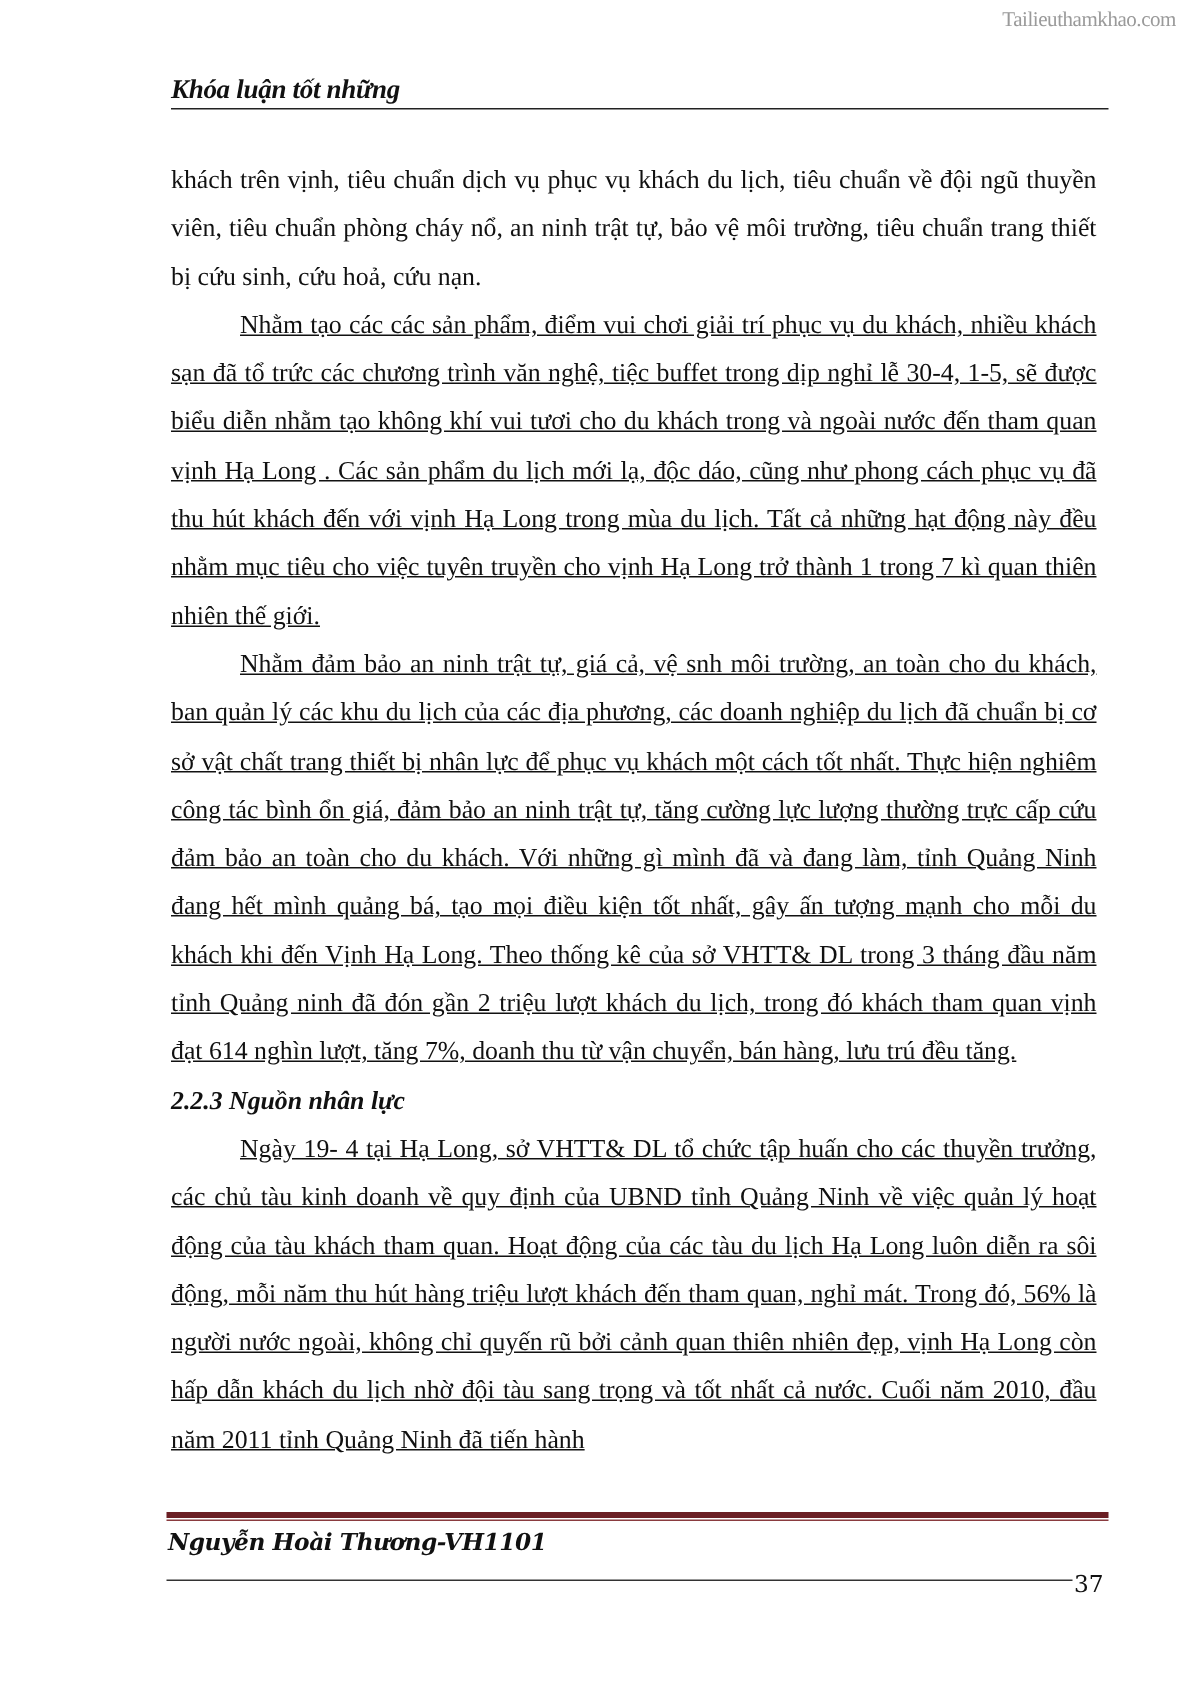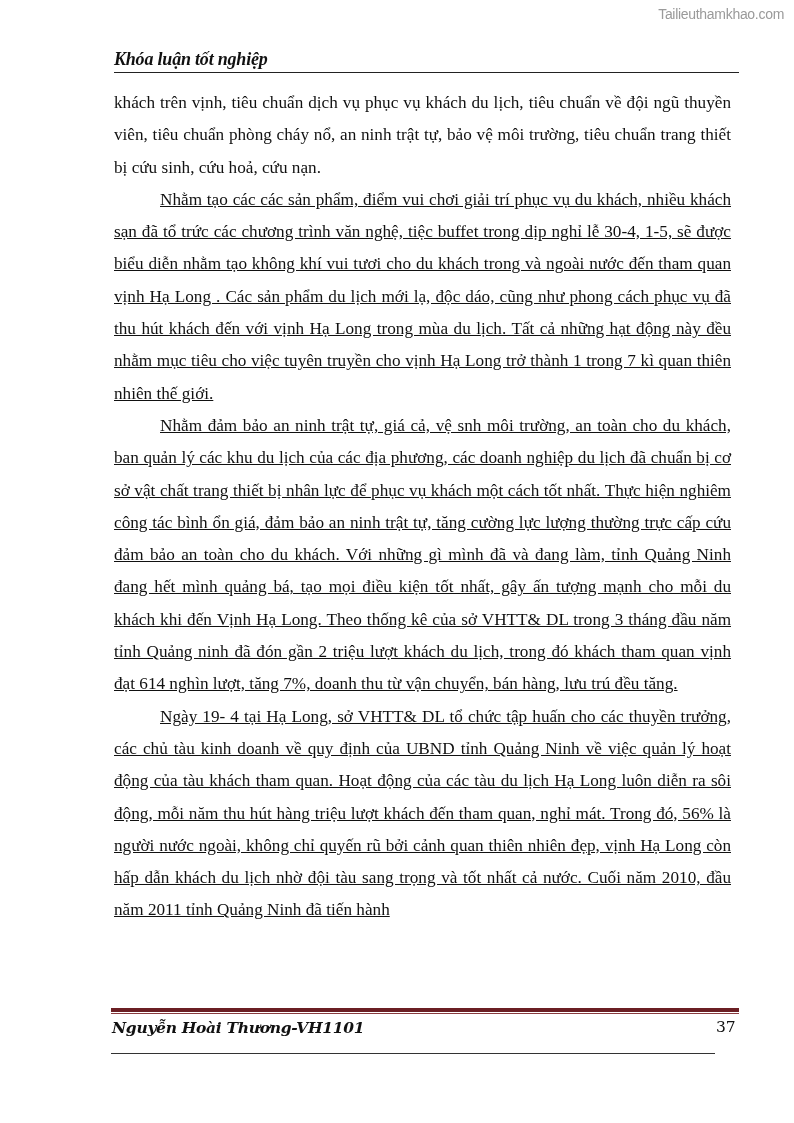--- a/index.html
+++ b/index.html
@@ -1,42 +1,43 @@
 <!DOCTYPE html>
 <html><head>
 <meta charset="utf-8">
 <style>
   html, body { margin: 0; padding: 0; background: #ffffff; }
   body { width: 794px; height: 1123px; position: relative; overflow: hidden; font-family: "Liberation Serif", serif; color: #111; }
-  .watermark { position: absolute; top: 6px; right: 10px; font-family: Liberation Sans, sans-serif; font-size: 14px; color: #9a9a9a; letter-spacing: -0.3px; }
+  .watermark { position: absolute; top: 6px; right: 10px; font-family: Liberation Serif, serif; font-size: 14px; color: #9a9a9a; letter-spacing: -0.3px; }
   .header { position: absolute; left: 114px; top: 48px; width: 625px; height: 24px; border-bottom: 1.5px solid #222; }
   .header-title { font-family: "Liberation Serif", serif; font-style: italic; font-weight: bold; font-size: 18px; line-height: 22px; color: #111; letter-spacing: -0.2px; }
-  .body { position: absolute; left: 114px; top: 87px; width: 617px; font-size: 17.2px; line-height: 32.3px; text-align: justify; }
+  .body { position: absolute; left: 114px; top: 104px; width: 617px; font-size: 17.2px; line-height: 32.3px; text-align: justify; }
   .body p { margin: 0; }
   .body p.indent { text-indent: 46px; text-decoration: underline; }
   .section-heading { font-style: italic; font-weight: bold; margin: 0; }
   .footer-bar { position: absolute; left: 111px; top: 1008px; width: 628px; height: 4px; background: #6b1f24; }
   .footer-bar-thin { position: absolute; left: 111px; top: 1013px; width: 628px; height: 1px; background: #8a3b3f; }
   .footer-author { position: absolute; left: 112px; top: 1018px; font-family: "DejaVu Serif", serif; font-style: italic; font-weight: bold; font-size: 15.5px; color: #111; letter-spacing: -0.3px; text-align: center; }
-  .footer-page { position: absolute; left: 716px; top: 1018px; font-family: "DejaVu Serif", serif; font-size: 15.5px; color: #111; }
+  .footer-page { position: absolute; left: 716px; top: 1047px; font-family: "DejaVu Serif", serif; font-size: 15.5px; color: #111; }
   .footer-line { position: absolute; left: 111px; top: 1053px; width: 604px; height: 1px; background: #333; }
 </style>
 </head>
 <body>
 
 <div class="watermark">Tailieuthamkhao.com</div>
 
 <div class="header">
-  <div class="header-title">Khóa luận tốt nghiệp</div>
+  <div class="header-title">Khóa luận tốt những</div>
 </div>
 
 <div class="body">
   <p>khách trên vịnh, tiêu chuẩn dịch vụ phục vụ khách du lịch, tiêu chuẩn về đội ngũ thuyền viên, tiêu chuẩn phòng cháy nổ, an ninh trật tự, bảo vệ môi trường, tiêu chuẩn trang thiết bị cứu sinh, cứu hoả, cứu nạn.</p>
   <p class="indent">Nhằm tạo các các sản phẩm, điểm vui chơi giải trí phục vụ du khách, nhiều khách sạn đã tổ trức các chương trình văn nghệ, tiệc buffet trong dịp nghỉ lễ 30-4, 1-5, sẽ được biểu diễn nhằm tạo không khí vui tươi cho du khách trong và ngoài nước đến tham quan vịnh Hạ Long . Các sản phẩm du lịch mới lạ, độc dáo, cũng như phong cách phục vụ đã thu hút khách đến với vịnh Hạ Long trong mùa du lịch. Tất cả những hạt động này đều nhằm mục tiêu cho việc tuyên truyền cho vịnh Hạ Long trở thành 1 trong 7 kì quan thiên nhiên thế giới.</p>
   <p class="indent">Nhằm đảm bảo an ninh trật tự, giá cả, vệ snh môi trường, an toàn cho du khách, ban quản lý các khu du lịch của các địa phương, các doanh nghiệp du lịch đã chuẩn bị cơ sở vật chất trang thiết bị nhân lực để phục vụ khách một cách tốt nhất. Thực hiện nghiêm công tác bình ổn giá, đảm bảo an ninh trật tự, tăng cường lực lượng thường trực cấp cứu đảm bảo an toàn cho du khách. Với những gì mình đã và đang làm, tỉnh Quảng Ninh đang hết mình quảng bá, tạo mọi điều kiện tốt nhất, gây ấn tượng mạnh cho mỗi du khách khi đến Vịnh Hạ Long. Theo thống kê của sở VHTT&amp; DL trong 3 tháng đầu năm tỉnh Quảng ninh đã đón gần 2 triệu lượt khách du lịch, trong đó khách tham quan vịnh đạt 614 nghìn lượt, tăng 7%, doanh thu từ vận chuyển, bán hàng, lưu trú đều tăng.</p>
+  <p class="section-heading">2.2.3 Nguồn nhân lực</p>
   <p class="indent">Ngày 19- 4 tại Hạ Long, sở VHTT&amp; DL tổ chức tập huấn cho các thuyền trưởng, các chủ tàu kinh doanh về quy định của UBND tỉnh Quảng Ninh về việc quản lý hoạt động của tàu khách tham quan. Hoạt động của các tàu du lịch Hạ Long luôn diễn ra sôi động, mỗi năm thu hút hàng triệu lượt khách đến tham quan, nghỉ mát. Trong đó, 56% là người nước ngoài, không chỉ quyến rũ bởi cảnh quan thiên nhiên đẹp, vịnh Hạ Long còn hấp dẫn khách du lịch nhờ đội tàu sang trọng và tốt nhất cả nước. Cuối năm 2010, đầu năm 2011 tỉnh Quảng Ninh đã tiến hành</p>
 </div>
 
 <div class="footer-bar"></div>
 <div class="footer-bar-thin"></div>
 <div class="footer-author">Nguyễn Hoài Thương-VH1101</div>
 <div class="footer-page">37</div>
 <div class="footer-line"></div>
 
 </body></html>

